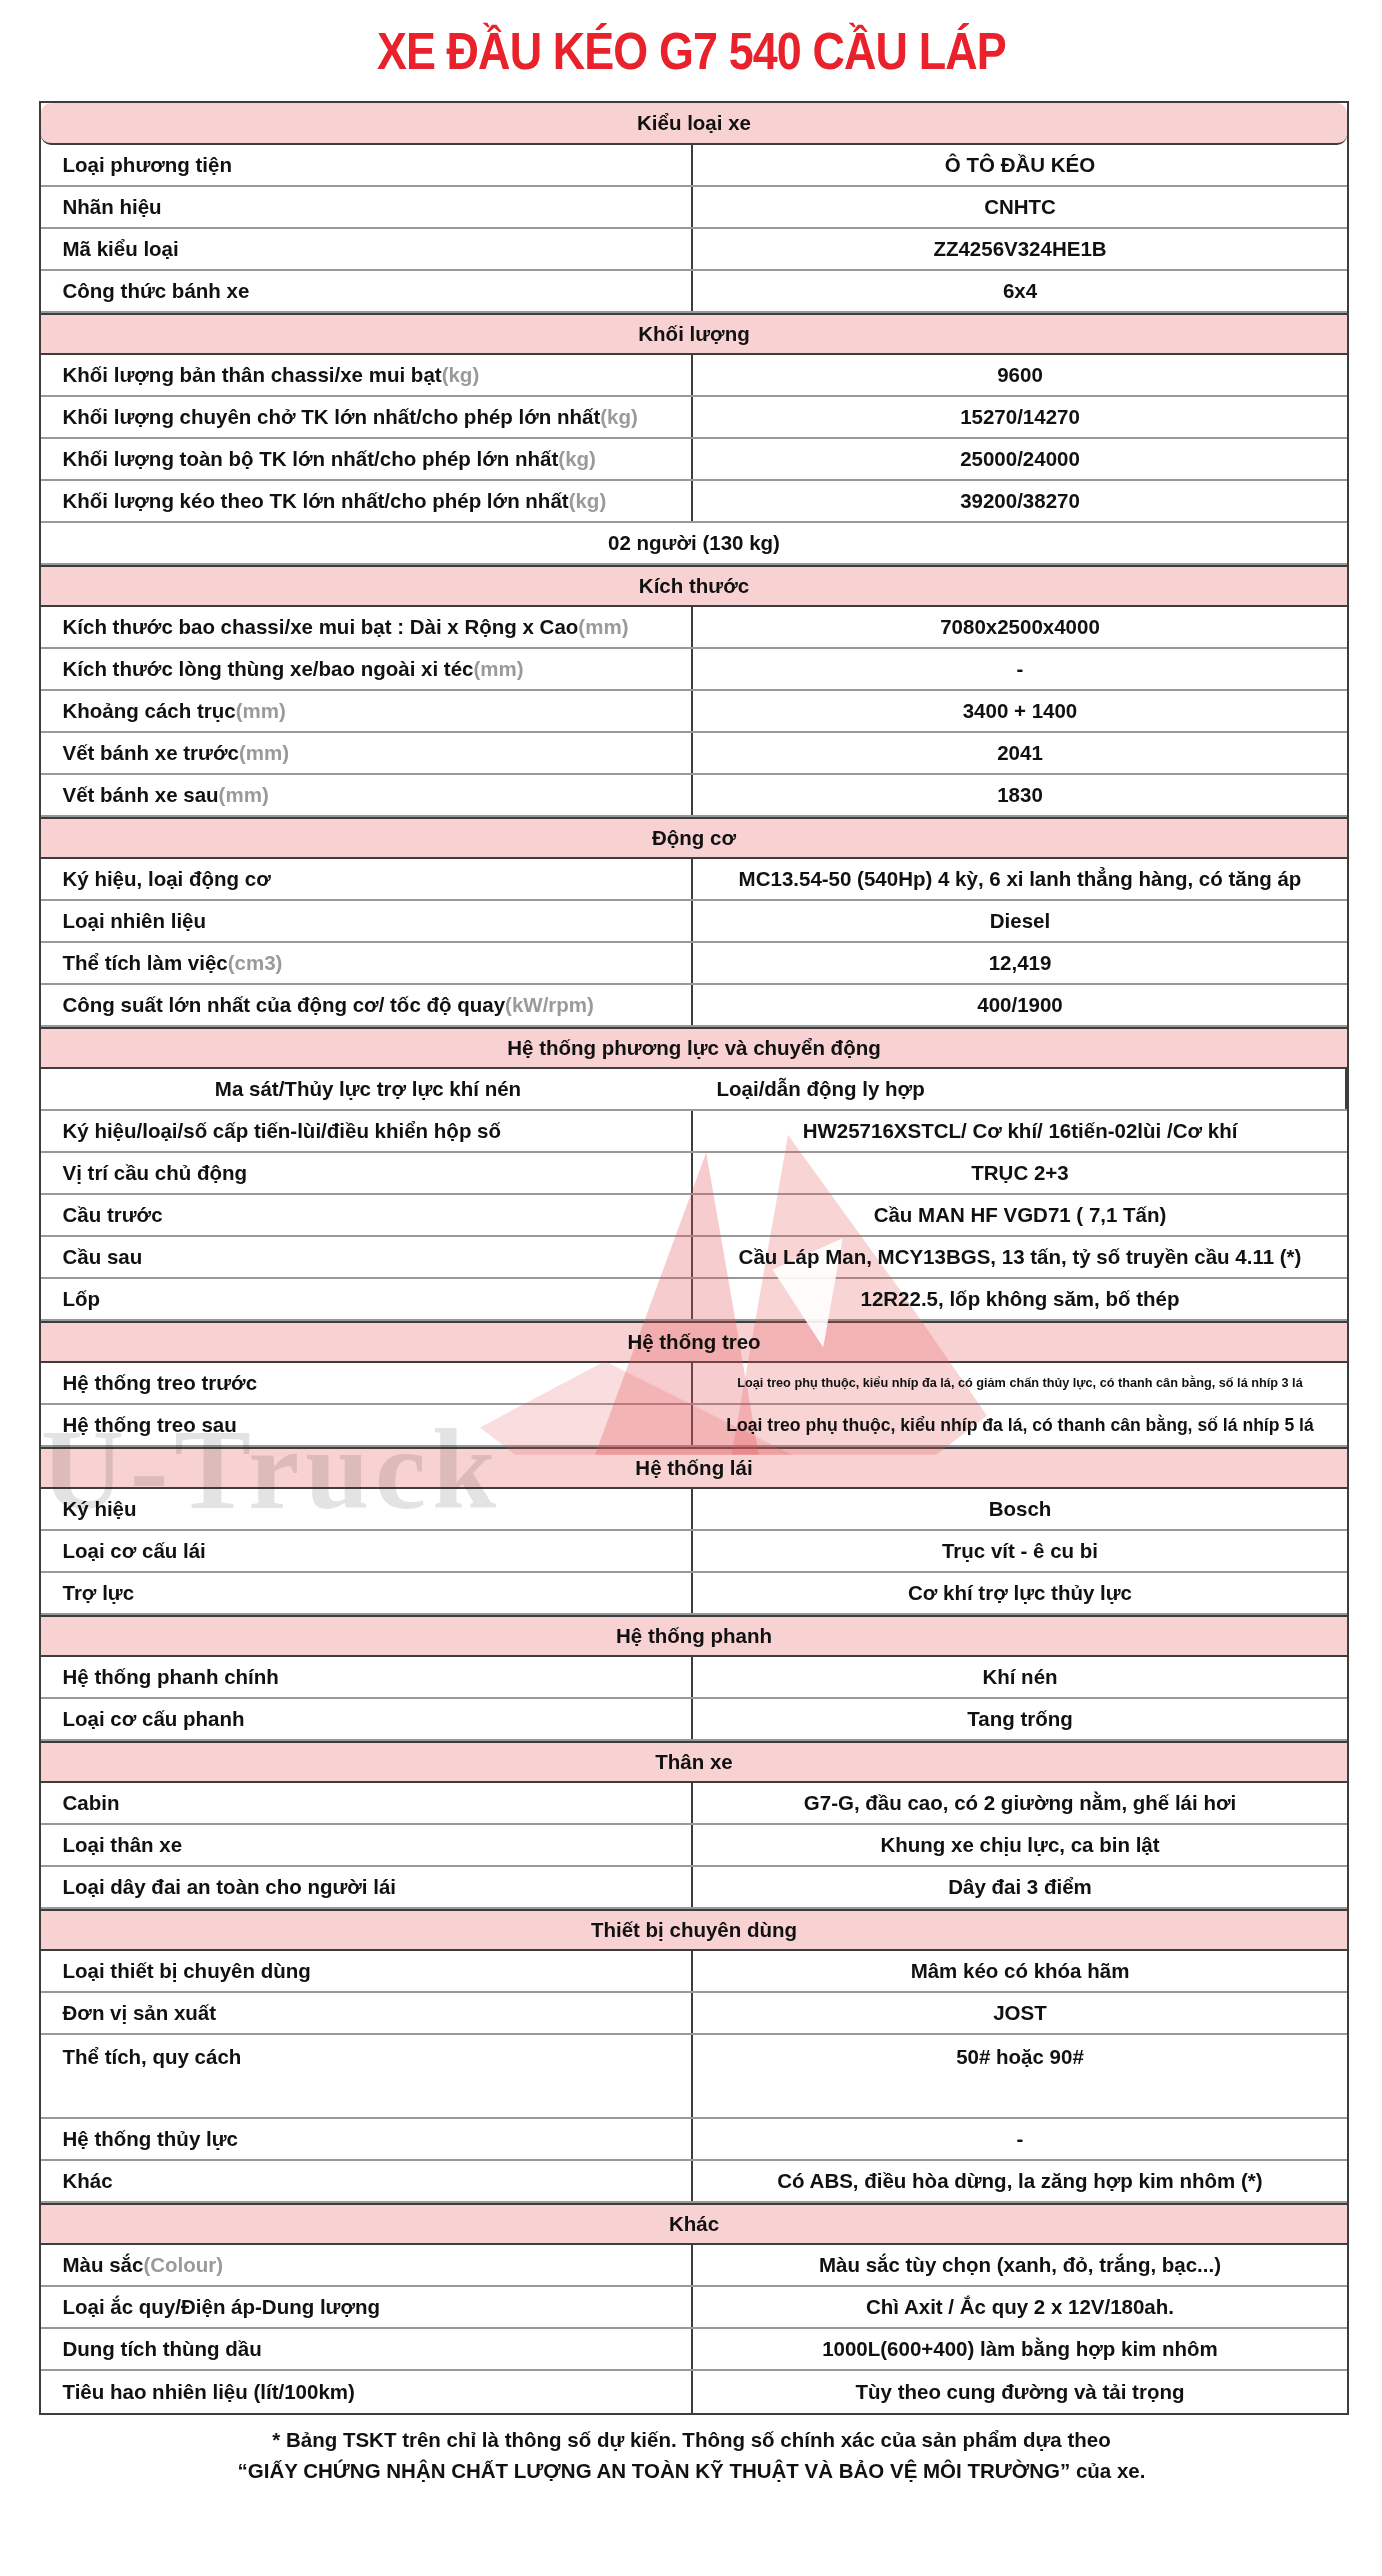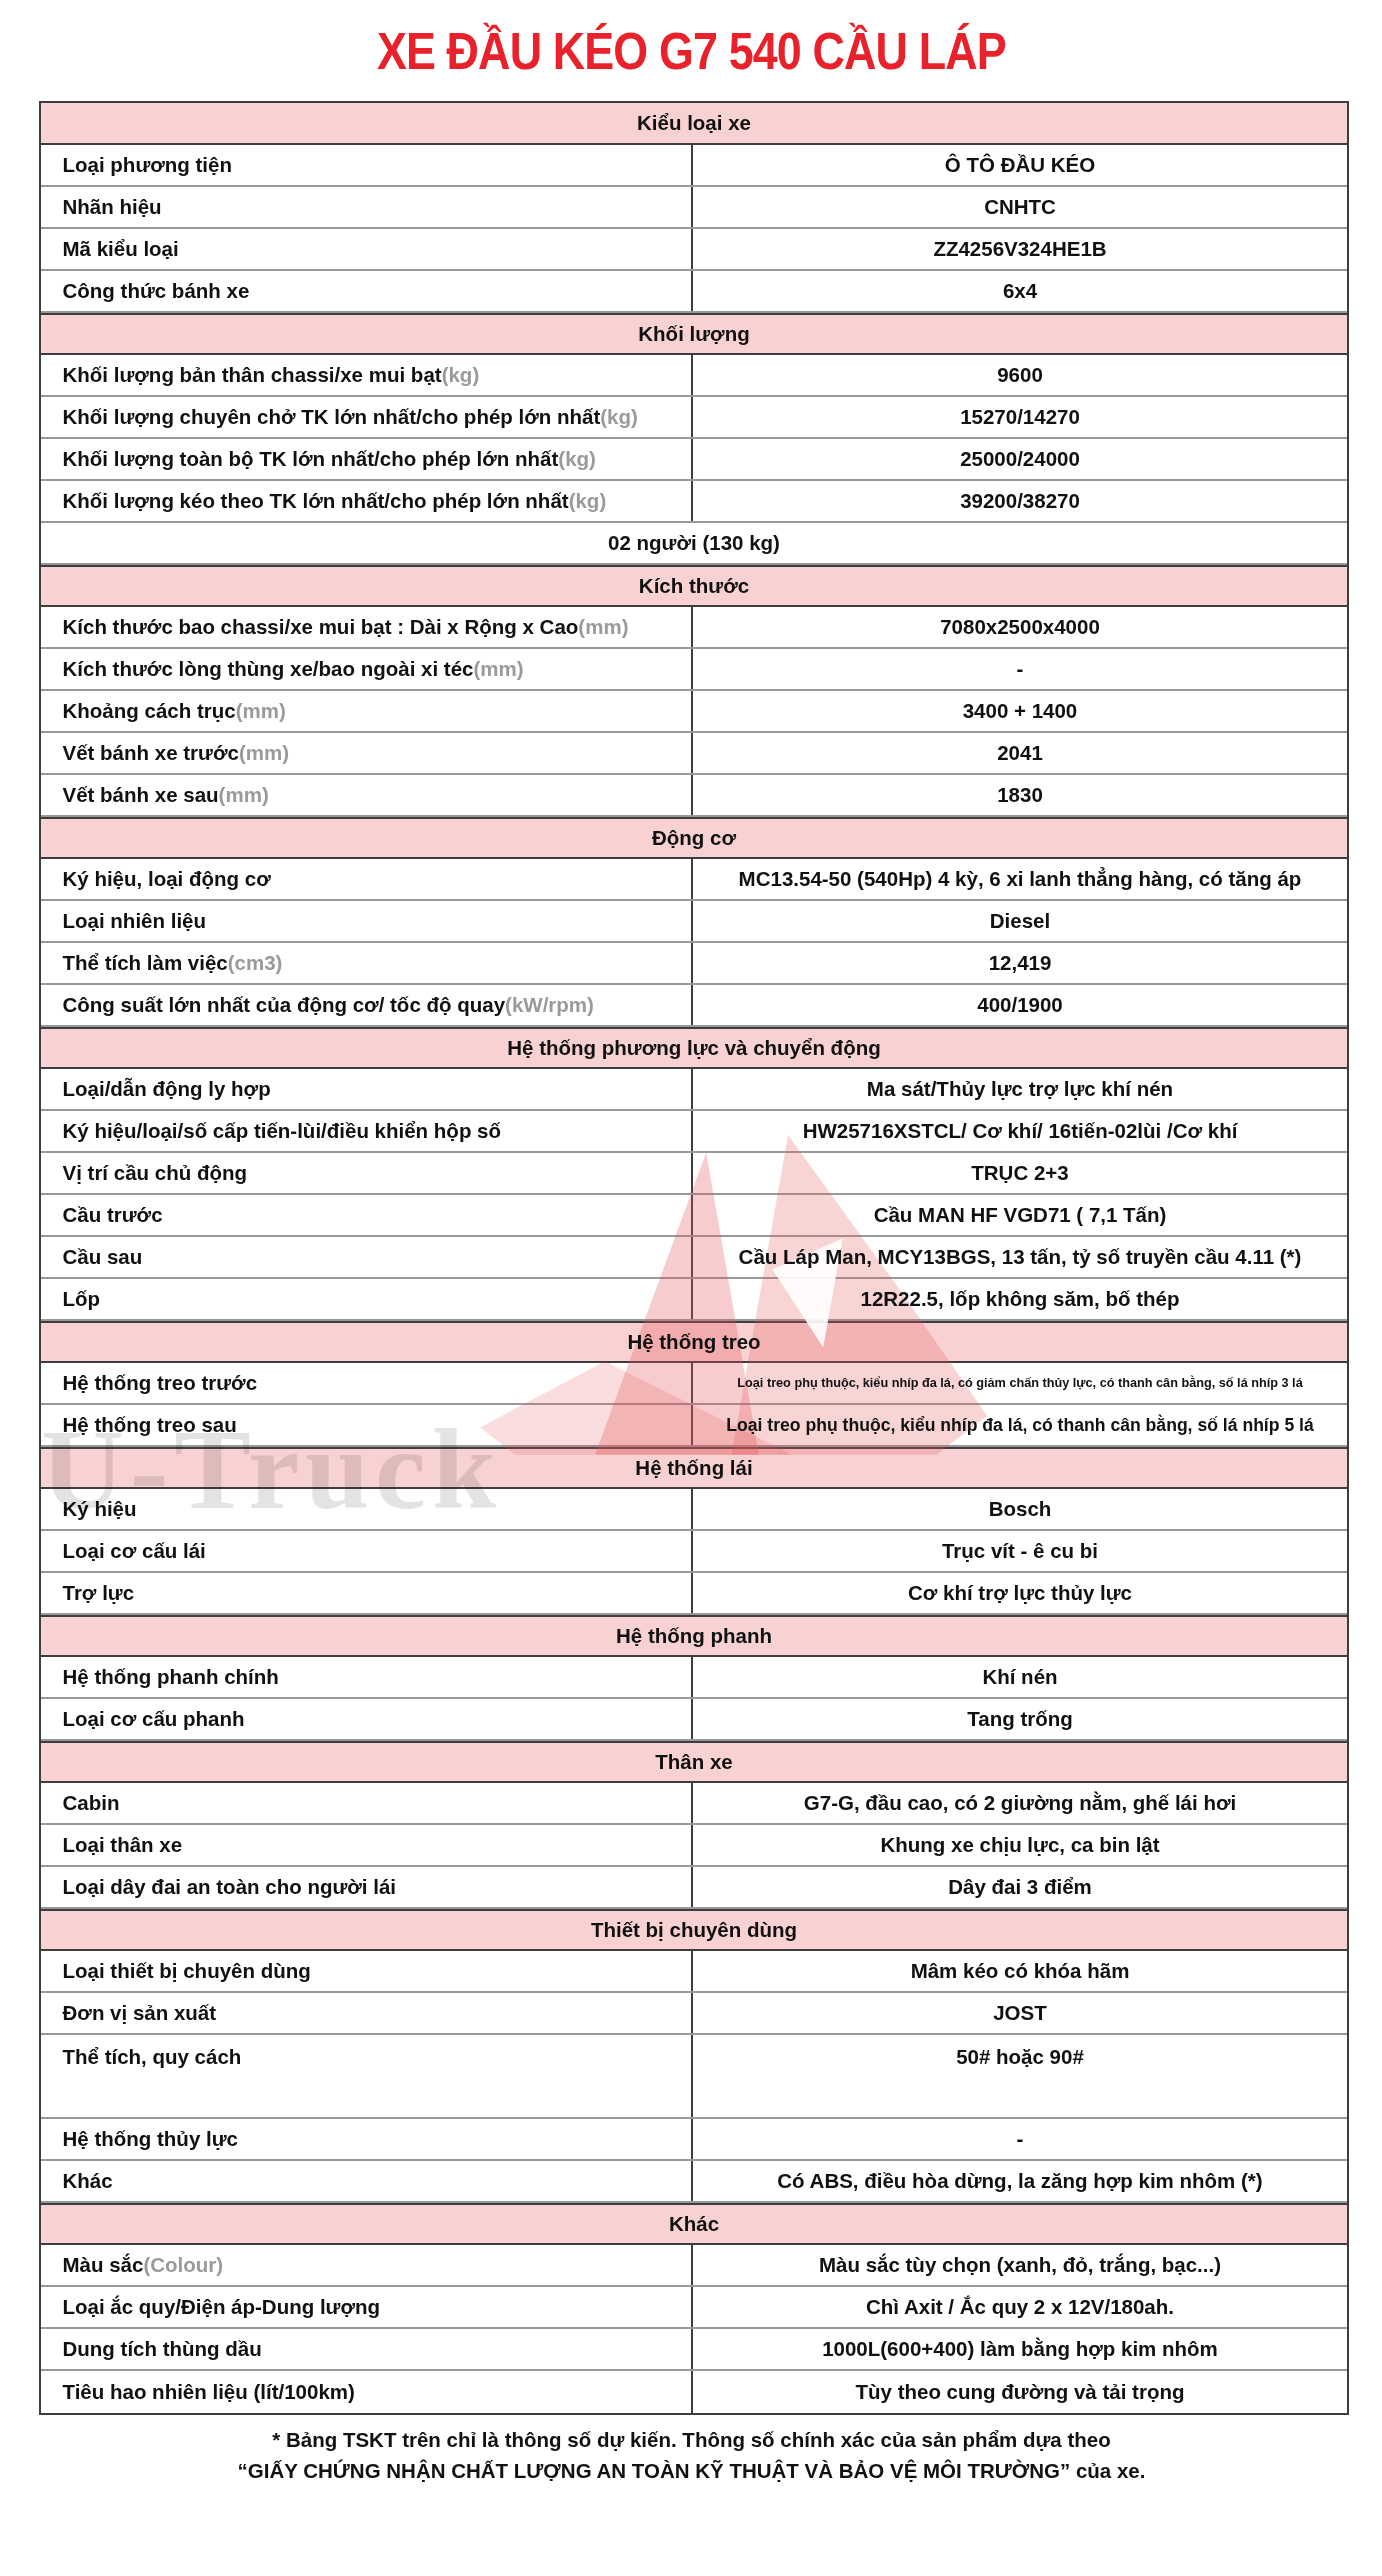--- a/index.html
+++ b/index.html
@@ -40,21 +40,21 @@
     background: #f8d2d2;
     display: flex;
     align-items: center;
     justify-content: center;
     border-top: 2px solid #3d3d3d;
     border-bottom: 2px solid #3d3d3d;
     box-sizing: border-box;
     font-size: 20.5px;
     font-weight: 700;
   }
-  .sec-header:first-child { border-top: none; }
+  .sec-header:first-child { border-top: none; border-radius: 10px; }
   .row {
     display: flex;
     min-height: 42px;
     box-sizing: border-box;
     border-bottom: 2px solid #999999;
     background: transparent;
   }
   .row:last-child { border-bottom: none; }
   .row.tall { min-height: 84px; }
   .cell {
@@ -275,25 +275,25 @@
           <span class="txt unit">(kW/rpm)</span>
         </div>
         <div class="cell value">
           <span class="txt">400/1900</span>
         </div>
       </div>
       <div class="sec-header">
         <span class="txt">Hệ thống phương lực và chuyển động</span>
       </div>
       <div class="row">
+        <div class="cell value">
+          <span class="txt">Ma sát/Thủy lực trợ lực khí nén</span>
+        </div>
         <div class="cell label">
           <span class="txt">Loại/dẫn động ly hợp</span>
-        </div>
-        <div class="cell value">
-          <span class="txt">Ma sát/Thủy lực trợ lực khí nén</span>
         </div>
       </div>
       <div class="row">
         <div class="cell label">
           <span class="txt">Ký hiệu/loại/số cấp tiến-lùi/điều khiển hộp số</span>
         </div>
         <div class="cell value">
           <span class="txt">HW25716XSTCL/ Cơ khí/ 16tiến-02lùi /Cơ khí</span>
         </div>
       </div>

